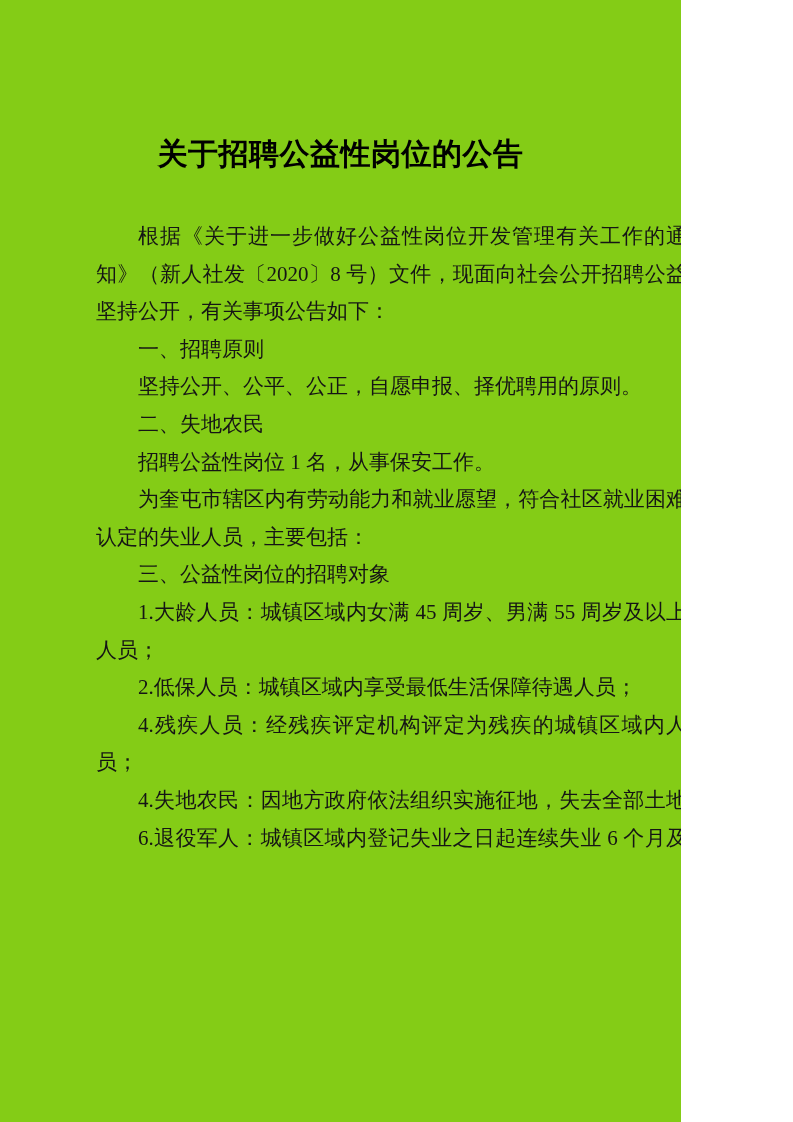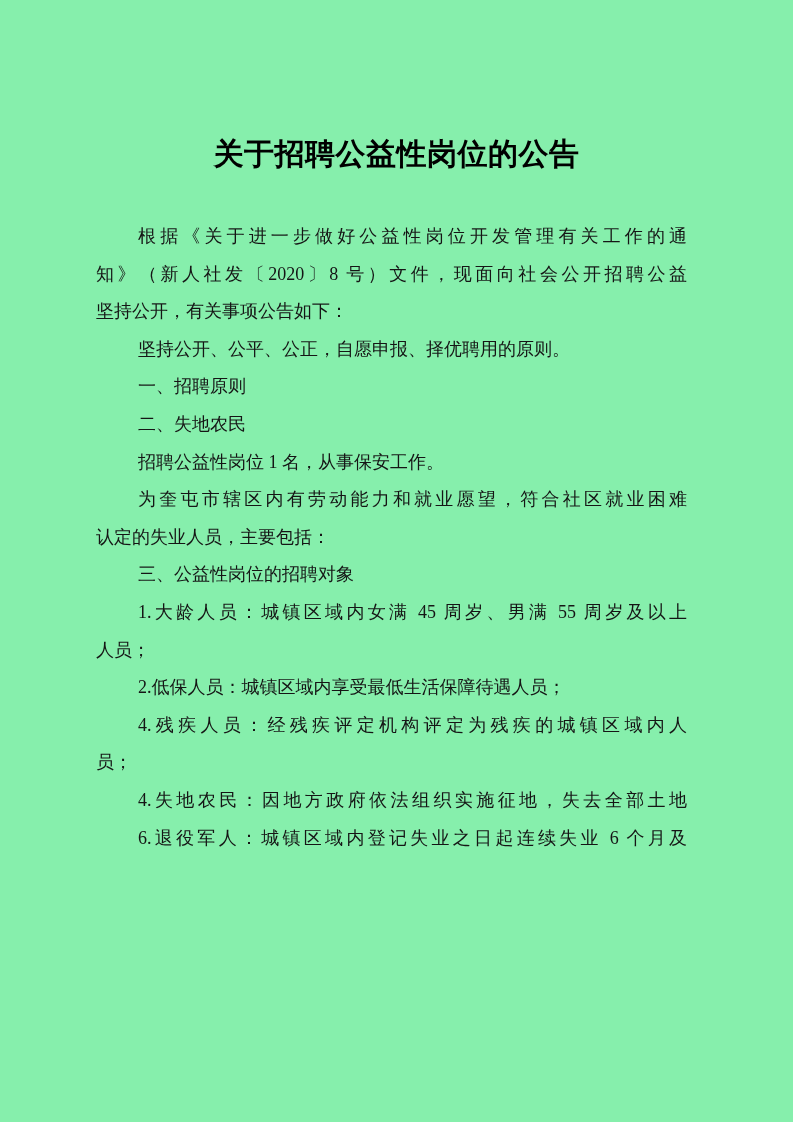--- a/index.html
+++ b/index.html
@@ -2,41 +2,41 @@
 <html><head>
 <meta charset="utf-8">
 <style>
   html, body {
     margin: 0;
     padding: 0;
     background: #ffffff;
   }
   .page {
     position: relative;
-    width: 793px;
+    width: 681px;
     height: 1122px;
-    background: #86efac;
+    background: #84cc16;
     overflow: hidden;
   }
   .title {
     margin: 136px 0 0 0;
     padding: 0;
     font-family: "Liberation Serif", "DejaVu Serif", serif;
     font-weight: bold;
     font-size: 30px;
     line-height: 36px;
     text-align: center;
     color: #000000;
     letter-spacing: 0.5px;
   }
   .body {
     margin: 46px 0 0 96px;
     width: 591px;
     font-family: "Liberation Serif", "DejaVu Serif", sans-serif;
-    font-size: 18px;
+    font-size: 21px;
     line-height: 37.6px;
     color: #151515;
   }
   .para {
     margin: 0;
     padding: 0;
   }
   .line {
     min-height: 37.6px;
     white-space: normal;
@@ -54,24 +54,24 @@
 
 <div class="page">
   <h1 class="title">关于招聘公益性岗位的公告</h1>
   <div class="body">
       <div class="para">
         <div class="line indent fill">根据《关于进一步做好公益性岗位开发管理有关工作的通</div>
         <div class="line fill">知》（新人社发〔2020〕8 号）文件，现面向社会公开招聘公益</div>
         <div class="line">坚持公开，有关事项公告如下：</div>
       </div>
       <div class="para">
-        <div class="line indent">坚持公开、公平、公正，自愿申报、择优聘用的原则。</div>
+        <div class="line indent">一、招聘原则</div>
       </div>
       <div class="para">
-        <div class="line indent">一、招聘原则</div>
+        <div class="line indent">坚持公开、公平、公正，自愿申报、择优聘用的原则。</div>
       </div>
       <div class="para">
         <div class="line indent">二、失地农民</div>
       </div>
       <div class="para">
         <div class="line indent">招聘公益性岗位 1 名，从事保安工作。</div>
       </div>
       <div class="para">
         <div class="line indent fill">为奎屯市辖区内有劳动能力和就业愿望，符合社区就业困难</div>
         <div class="line">认定的失业人员，主要包括：</div>

